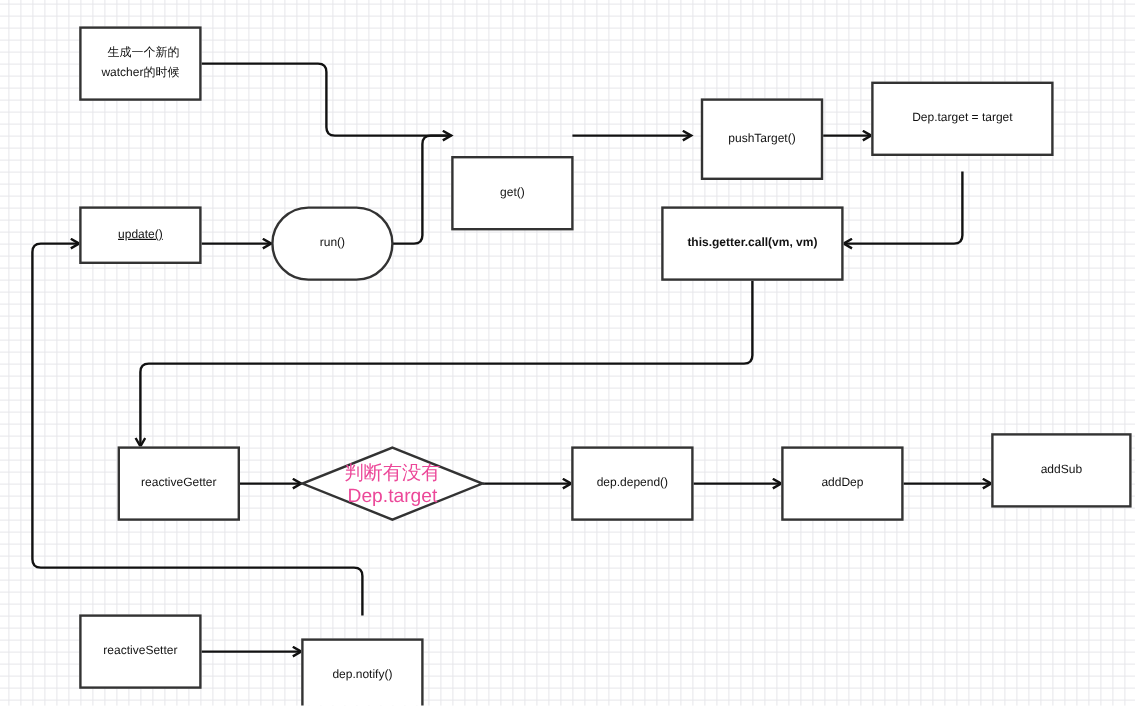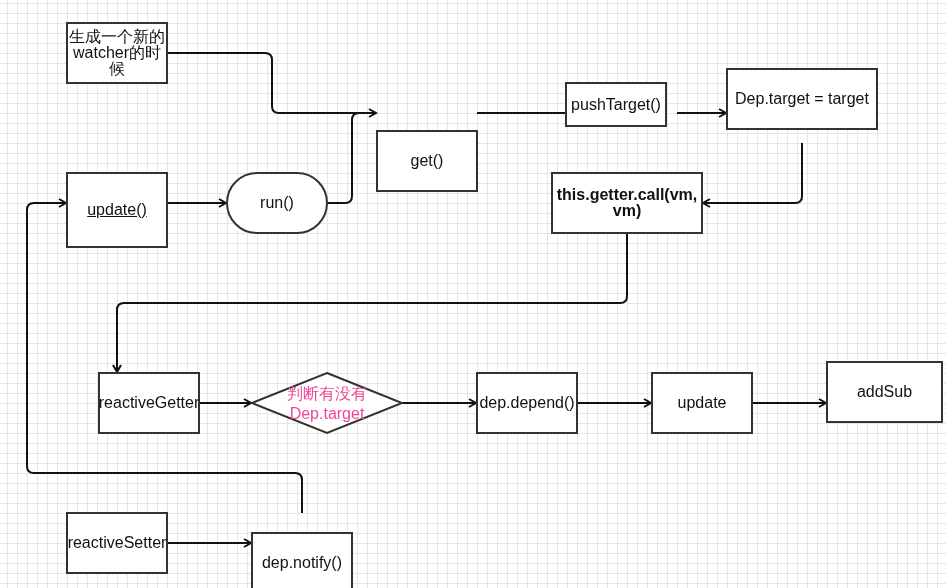--- a/index.html
+++ b/index.html
@@ -11,21 +11,21 @@
       linear-gradient(to bottom, #e6e6ea 1px, transparent 1px);
     background-size:10px 10px;
     background-position:7px 3px;
     font-family:"Liberation Sans", sans-serif;
   }
   svg.edges { position:absolute; left:0; top:0; }
   .node {
     position:absolute; box-sizing:border-box;
     border:2px solid #333333; background:#ffffff;
     display:flex; align-items:center; justify-content:center;
-    text-align:center; font-size:16px; color:#111111; line-height:16px;
+    text-align:right; font-size:10px; color:#111111; line-height:16px;
   }
   .diamond-label {
     position:absolute; font-size:16px; color:#ec4899;
     display:flex; align-items:center; justify-content:center; text-align:center;
   }
 </style>
 </head>
 <body>
 
 <svg class="edges" width="946" height="588">
@@ -48,24 +48,24 @@
     <path d="M752,403 L826,403" marker-end="url(#arrow)"></path>
     <path d="M167,543 L251,543" marker-end="url(#arrow)"></path>
     <path d="M302,513 L302,480 Q302,473 295,473 L34,473 Q27,473 27,466 L27,210 Q27,203 34,203 L66,203" marker-end="url(#arrow)"></path>
   </g>
   <polygon points="327,373 402,403 327,433 252,403" fill="#fff" stroke="#333" stroke-width="2"></polygon>
 </svg>
 
 <div class="node" style="left:66px;top:22px;width:102px;height:62px;white-space:pre-line;">生成一个新的
 watcher的时候</div>
 <div class="node" style="left:376px;top:82px;width:102px;height:62px;margin-top:48px;">get()</div>
-<div class="node" style="left:565px;top:82px;width:102px;height:45px;">pushTarget()</div>
+<div class="node" style="left:584px;top:82px;width:102px;height:68px;">pushTarget()</div>
 <div class="node" style="left:726px;top:68px;width:152px;height:62px;">Dep.target = target</div>
-<div class="node" style="left:66px;top:172px;width:102px;height:76px;text-decoration:underline;">update()</div>
+<div class="node" style="left:66px;top:172px;width:102px;height:48px;text-decoration:underline;">update()</div>
 <div class="node" style="left:226px;top:172px;width:102px;height:62px;border-radius:31px;">run()</div>
 <div class="node" style="left:551px;top:172px;width:152px;height:62px;font-weight:bold;">this.getter.call(vm, vm)</div>
 <div class="node" style="left:66px;top:372px;width:102px;height:62px;margin-left:32px;">reactiveGetter</div>
 <div class="diamond-label" style="left:252px;top:373px;width:150px;height:60px;">判断有没有Dep.target</div>
 <div class="node" style="left:476px;top:372px;width:102px;height:62px;">dep.depend()</div>
-<div class="node" style="left:651px;top:372px;width:102px;height:62px;">update</div>
+<div class="node" style="left:651px;top:372px;width:102px;height:62px;">addDep</div>
 <div class="node" style="left:826px;top:361px;width:117px;height:62px;">addSub</div>
 <div class="node" style="left:66px;top:512px;width:102px;height:62px;">reactiveSetter</div>
 <div class="node" style="left:251px;top:512px;width:102px;height:62px;margin-top:20px;">dep.notify()</div>
 
 </body></html>

